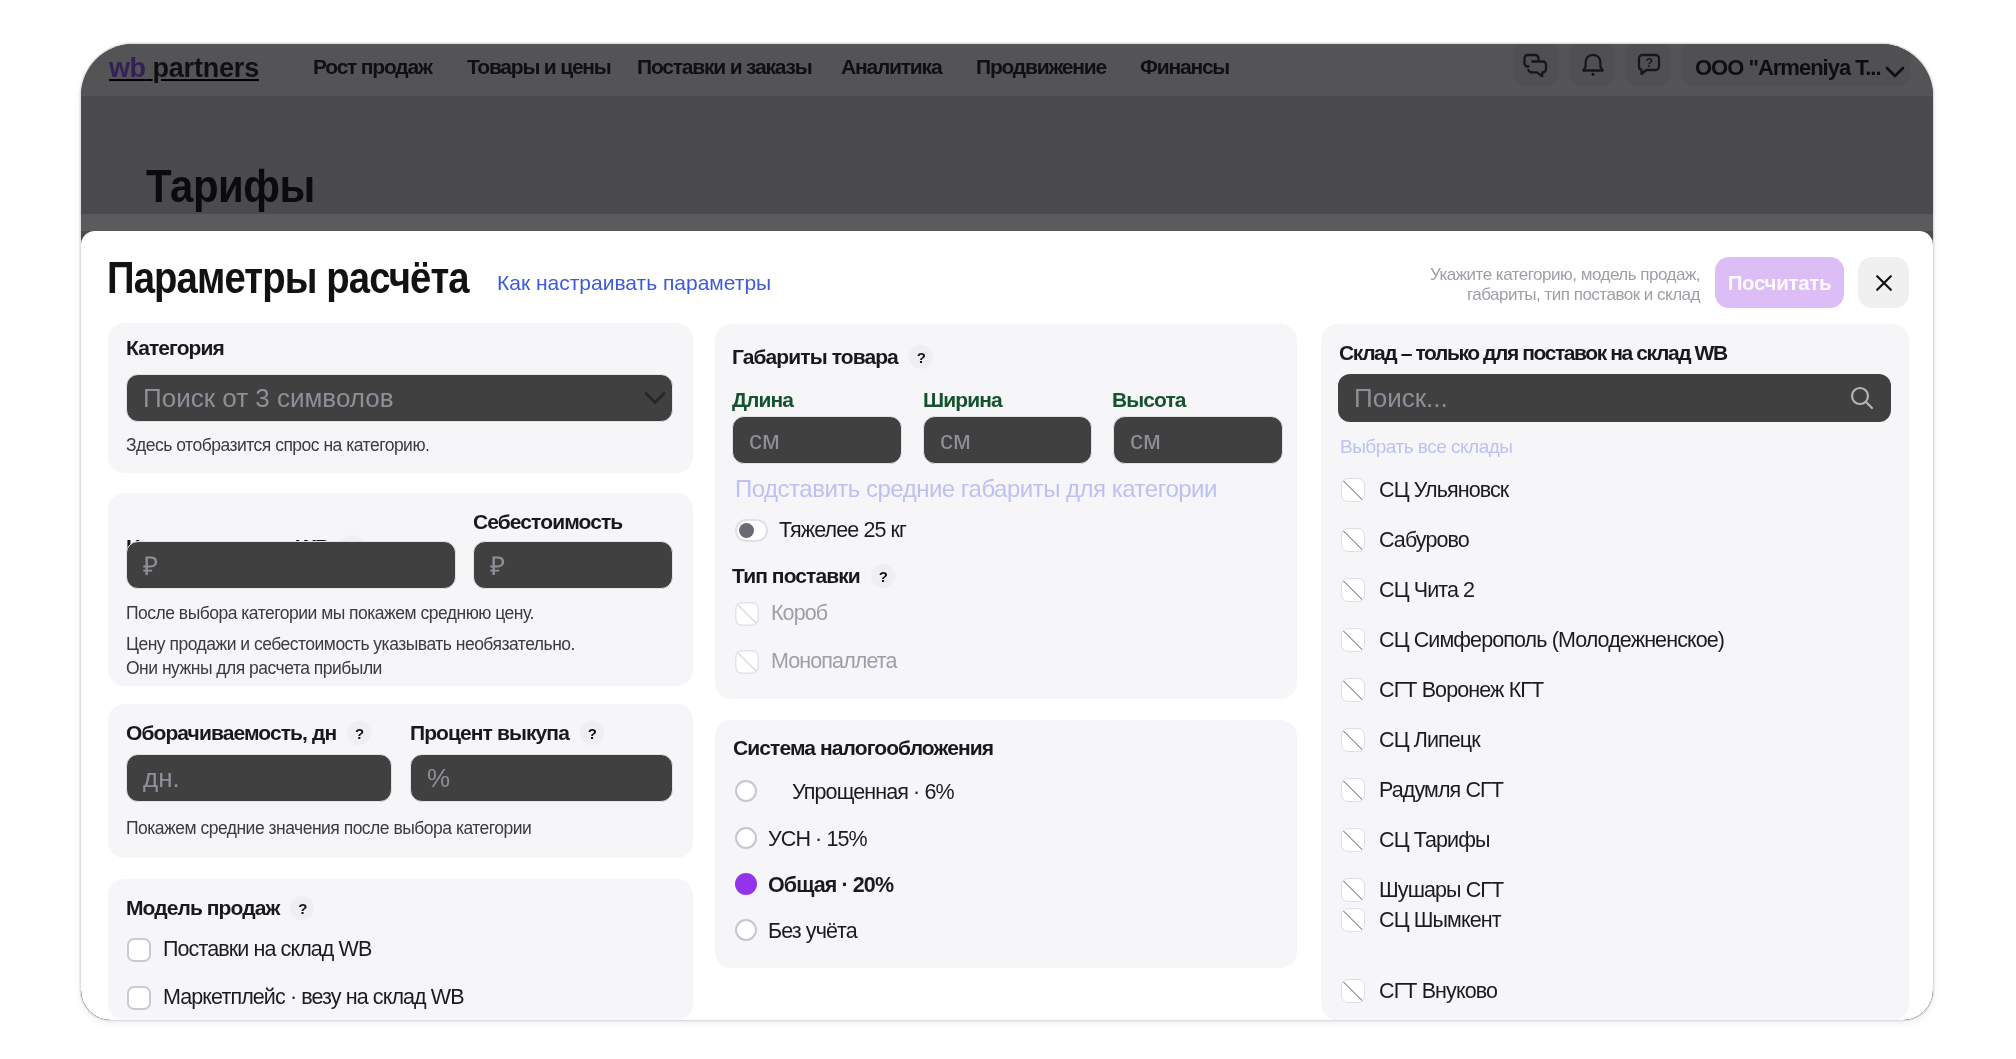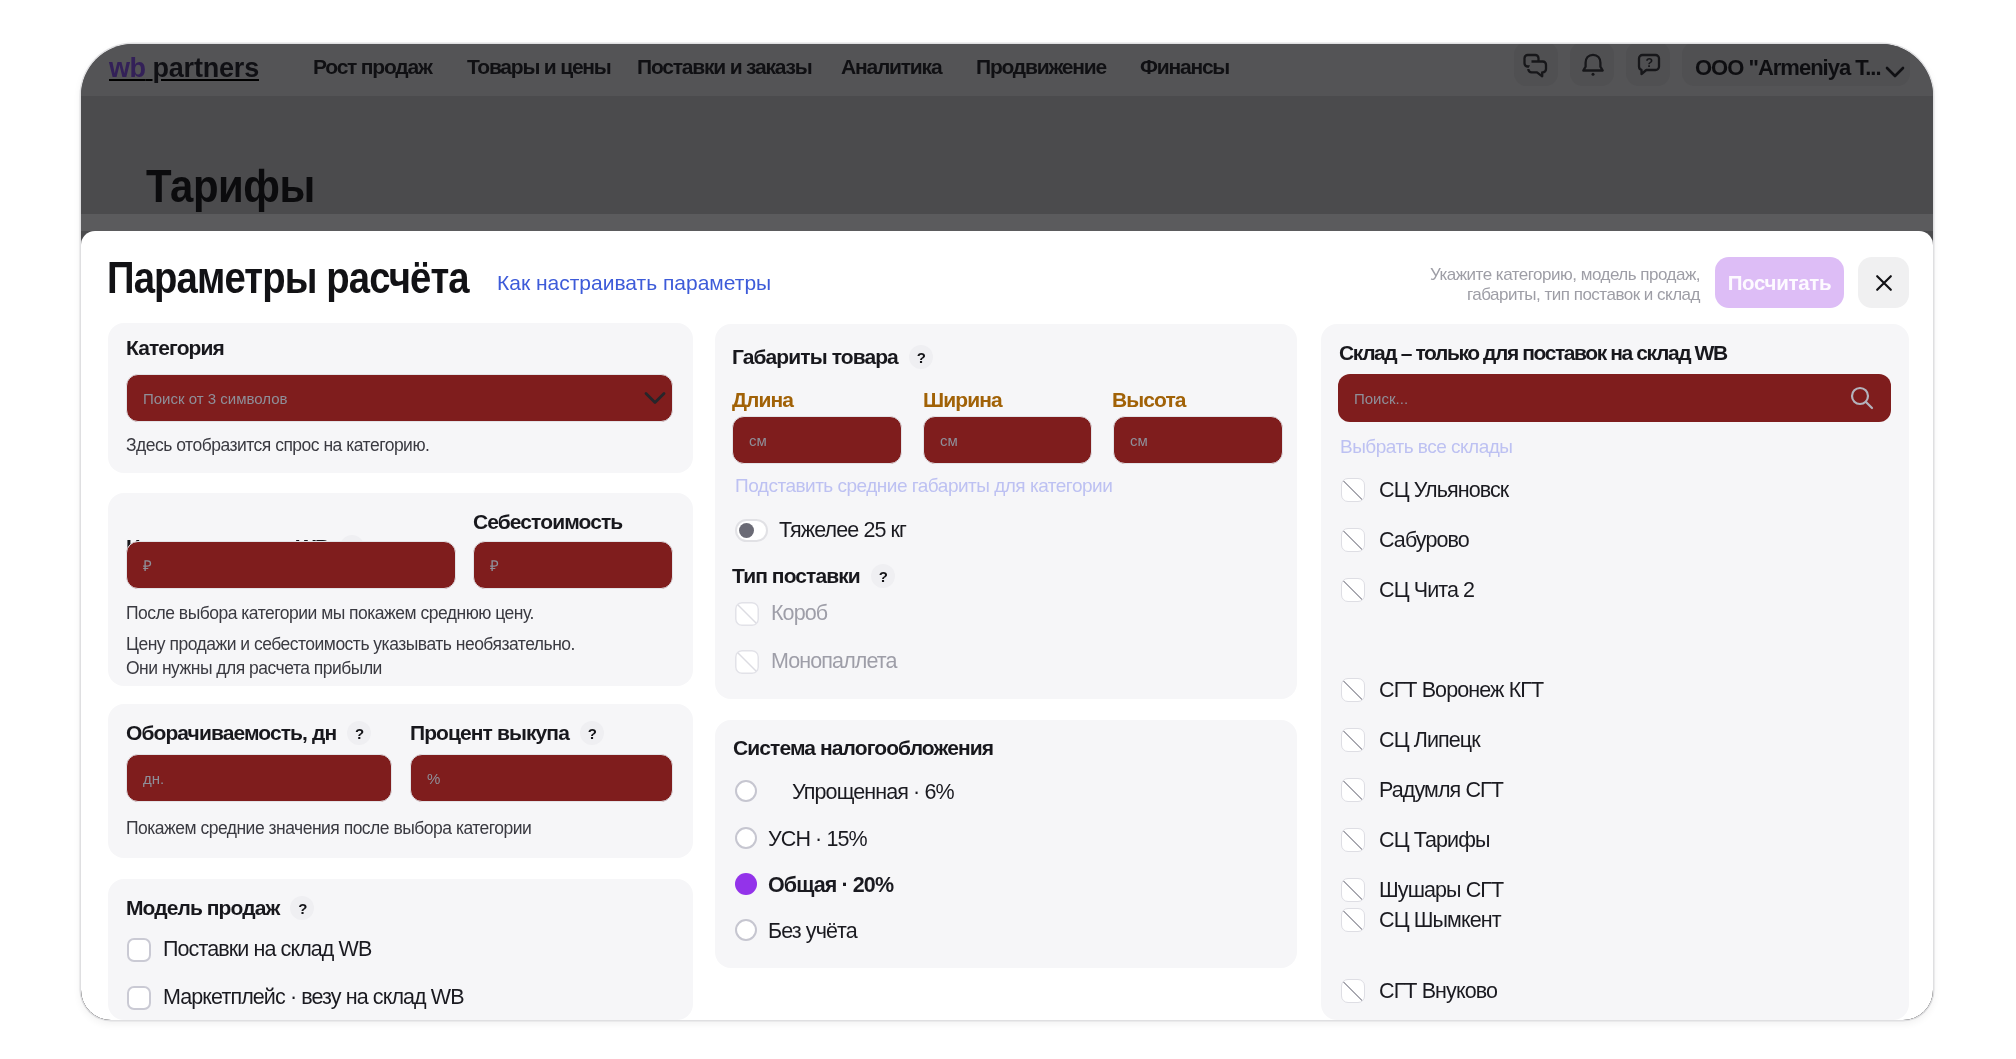--- a/index.html
+++ b/index.html
@@ -16,28 +16,28 @@
   .pagetitle{position:absolute;left:65px;top:115px;font-size:46px;font-weight:700;color:#0B0B0D;letter-spacing:-0.5px;transform:scaleX(.91);transform-origin:left top;}
   .modal{position:absolute;left:0;top:187px;width:100%;height:789px;background:#ffffff;border-radius:14px 14px 30px 30px;}
   .h1{position:absolute;left:26px;top:22px;font-size:44px;font-weight:700;color:#121215;letter-spacing:-1px;transform:scaleX(.87);transform-origin:left top;white-space:nowrap;}
   .hlink{position:absolute;left:416px;top:40px;font-size:21px;color:#3D5BD9;}
   .hcap{position:absolute;right:233px;top:34px;font-size:17px;line-height:20px;color:#9E9EA6;text-align:right;letter-spacing:-0.5px;}
   .calcbtn{position:absolute;left:1634px;top:26px;width:129px;height:51px;border-radius:14px;background:#DDBDF6;color:#FDFAFF;font-size:20.5px;font-weight:700;letter-spacing:-0.3px;display:flex;align-items:center;justify-content:center;}
   .xbtn{position:absolute;left:1777px;top:26px;width:51px;height:51px;border-radius:14px;background:#F0F0F1;display:flex;align-items:center;justify-content:center;}
   .box{position:absolute;background:#F6F6F8;border-radius:16px;}
   .btitle{position:absolute;font-size:21px;font-weight:700;color:#18181D;letter-spacing:-0.9px;white-space:nowrap;display:flex;align-items:center;gap:11px;}
   .q{display:inline-flex;width:24px;height:24px;border-radius:50%;background:#EFEFF2;align-items:center;justify-content:center;font-size:15px;font-weight:700;color:#131317;}
-  .inp{position:absolute;background:#7f1d1d;border:1.5px solid #E3E3E7;border-radius:12px;box-sizing:border-box;display:flex;align-items:center;padding-left:16px;font-size:15px;color:#8F8F99;}
+  .inp{position:absolute;background:#404040;border:1.5px solid #E3E3E7;border-radius:12px;box-sizing:border-box;display:flex;align-items:center;padding-left:16px;font-size:26px;color:#8F8F99;}
   .hint{position:absolute;font-size:17.5px;color:#3A3A41;letter-spacing:-0.5px;white-space:nowrap;}
-  .lbl{position:absolute;font-size:21px;font-weight:700;color:#a16207;letter-spacing:-0.9px;white-space:nowrap;}
+  .lbl{position:absolute;font-size:21px;font-weight:700;color:#14532d;letter-spacing:-0.9px;white-space:nowrap;}
   .cbx{position:absolute;width:24px;height:24px;border:2px solid #CACAD4;border-radius:7px;background:#fff;box-sizing:border-box;}
   .cbxd{position:absolute;width:24px;height:24px;border-radius:7px;background:#fff;box-sizing:border-box;}
   .itext{position:absolute;font-size:21.5px;color:#1A1A20;letter-spacing:-0.9px;white-space:nowrap;}
   .itextd{position:absolute;font-size:21.5px;color:#9E9EA8;letter-spacing:-0.9px;white-space:nowrap;}
-  .plink{position:absolute;font-size:19px;color:#BDC1F2;white-space:nowrap;letter-spacing:-0.5px;}
+  .plink{position:absolute;font-size:24px;color:#BDC1F2;white-space:nowrap;letter-spacing:-0.5px;}
   .radio{position:absolute;width:22px;height:22px;border-radius:50%;box-sizing:border-box;}
   .radio.off{border:2px solid #C6C6D0;background:#fff;}
   .radio.on{background:#9333EA;}
   .wrow{position:absolute;left:20px;height:24px;display:flex;align-items:center;gap:14px;}
   .wcb{width:24px;height:24px;display:inline-block;background:
        linear-gradient(to top right,transparent calc(50% - 1px),#A9A9B1 calc(50% - 1px),#A9A9B1 calc(50% + 0.3px),transparent calc(50% + 0.3px)) #fff;
        border:1.5px solid #DEDEE4;border-radius:7px;box-sizing:border-box;}
   .wtx{font-size:21.5px;color:#1A1A20;letter-spacing:-0.9px;white-space:nowrap;}
 </style>
 </head>
@@ -170,20 +170,24 @@
           <span class="wtx">СЦ Ульяновск</span>
         </div>
       <div class="wrow" style="top:204px;">
           <span class="wcb"></span>
           <span class="wtx">Сабурово</span>
         </div>
       <div class="wrow" style="top:254px;">
           <span class="wcb"></span>
           <span class="wtx">СЦ Чита 2</span>
         </div>
+      <div class="wrow" style="top:304px;">
+          <span class="wcb"></span>
+          <span class="wtx">СЦ Симферополь (Молодежненское)</span>
+        </div>
       <div class="wrow" style="top:354px;">
           <span class="wcb"></span>
           <span class="wtx">СГТ Воронеж КГТ</span>
         </div>
       <div class="wrow" style="top:404px;">
           <span class="wcb"></span>
           <span class="wtx">СЦ Липецк</span>
         </div>
       <div class="wrow" style="top:454px;">
           <span class="wcb"></span>

